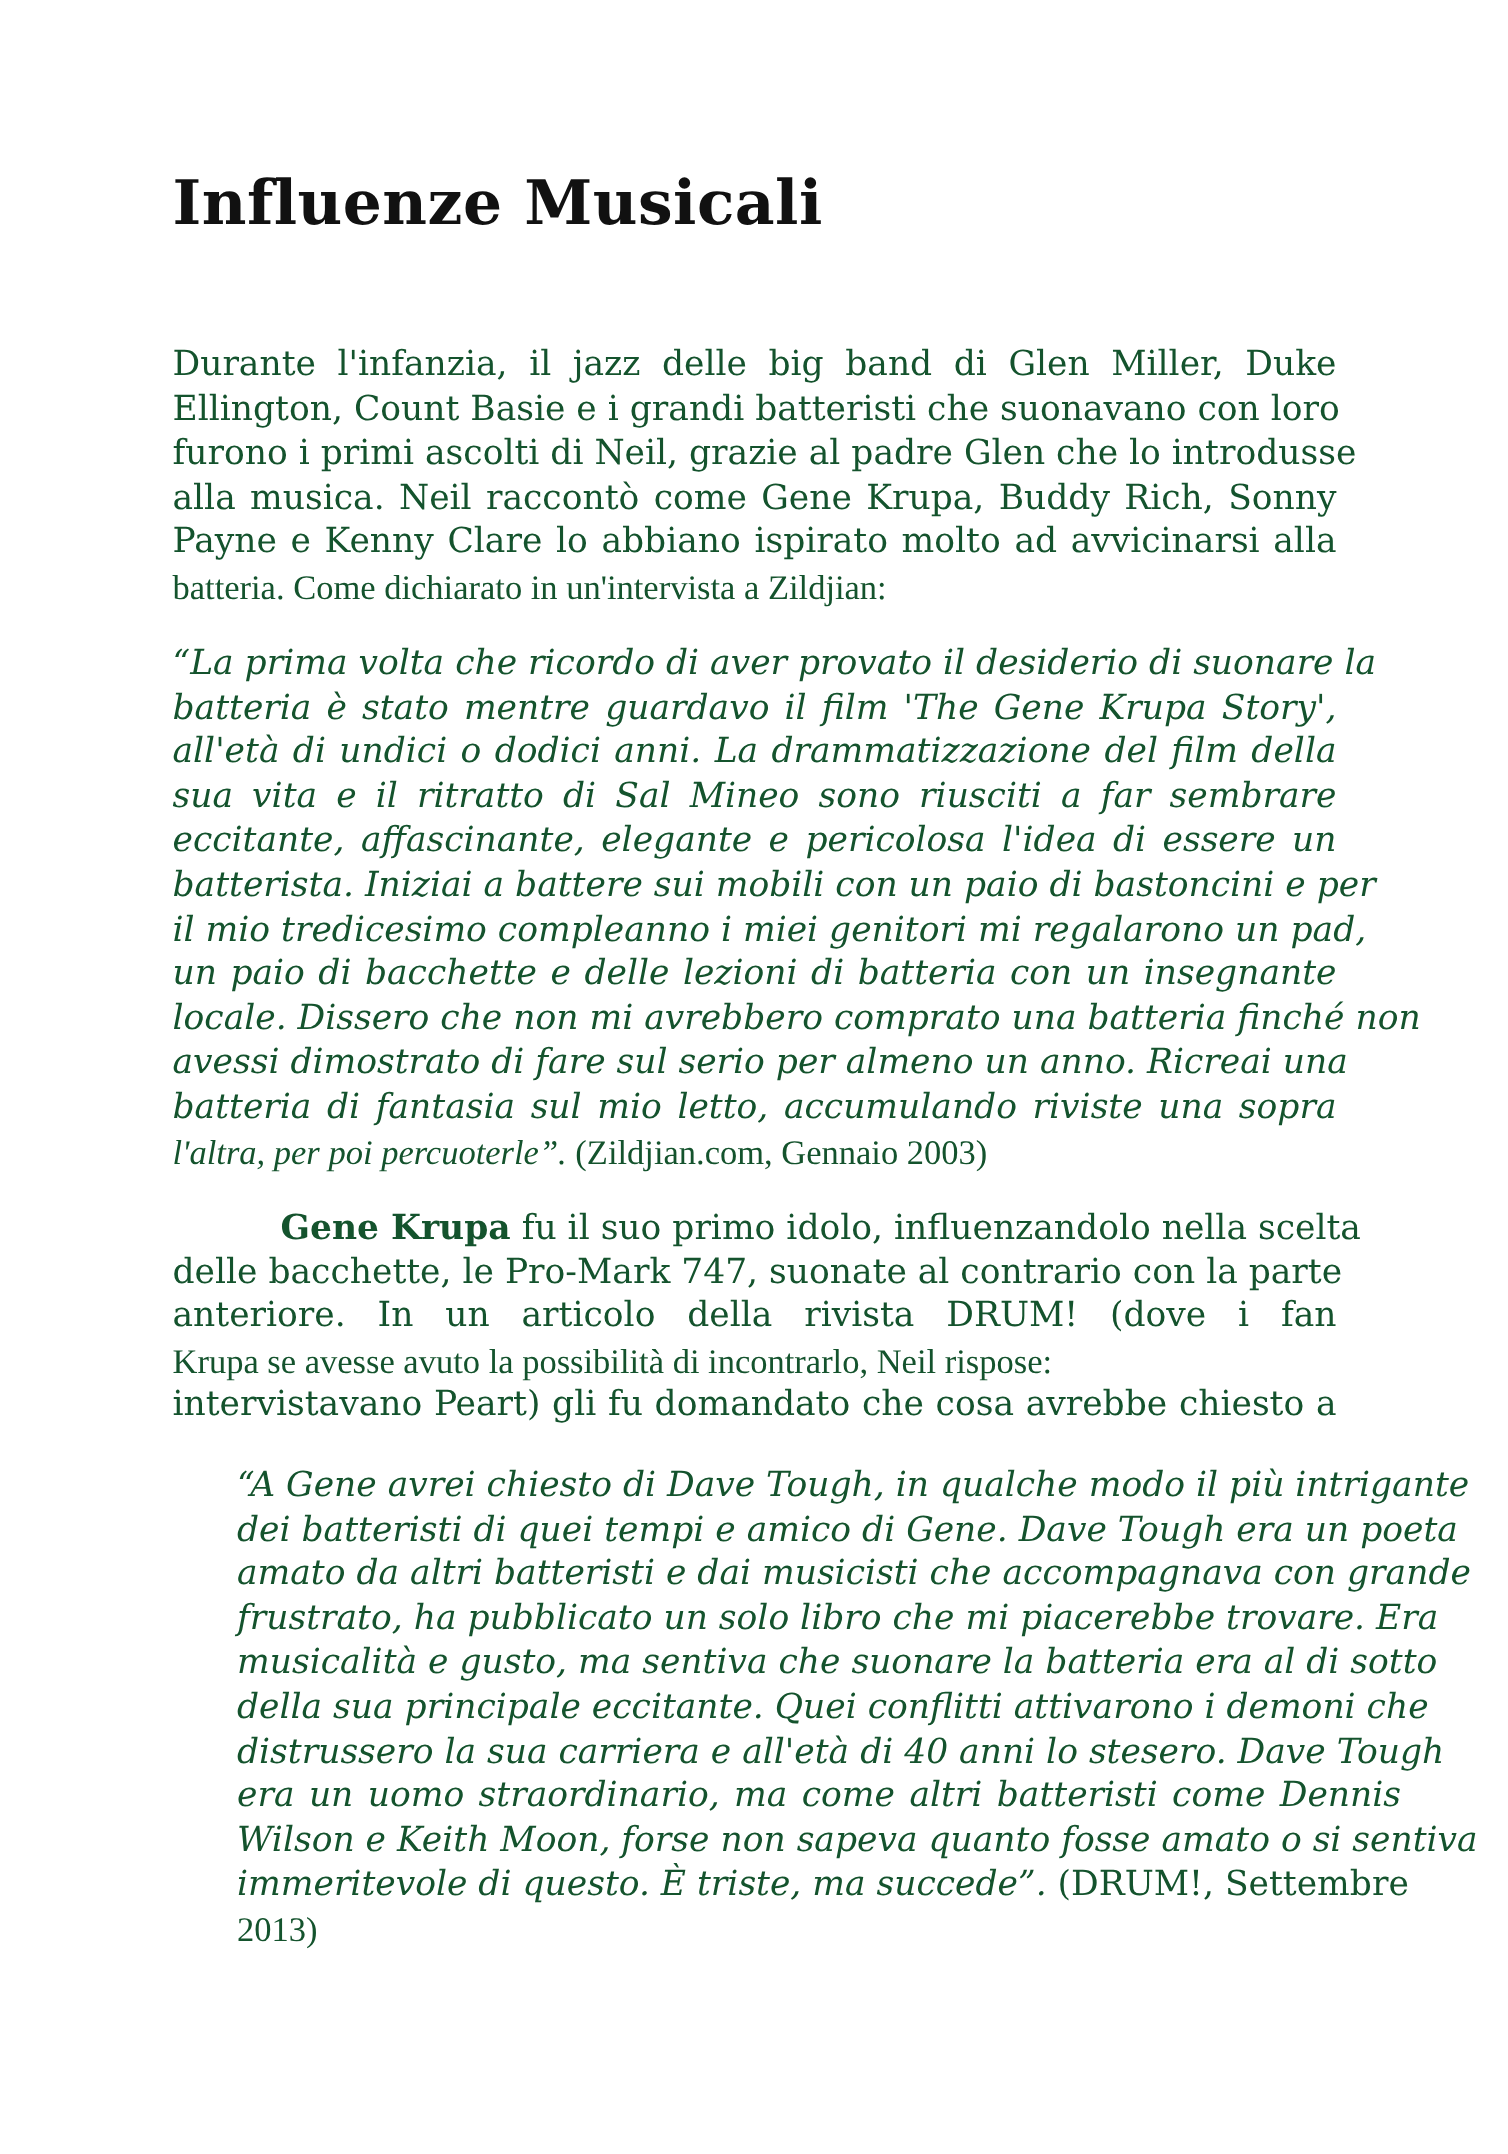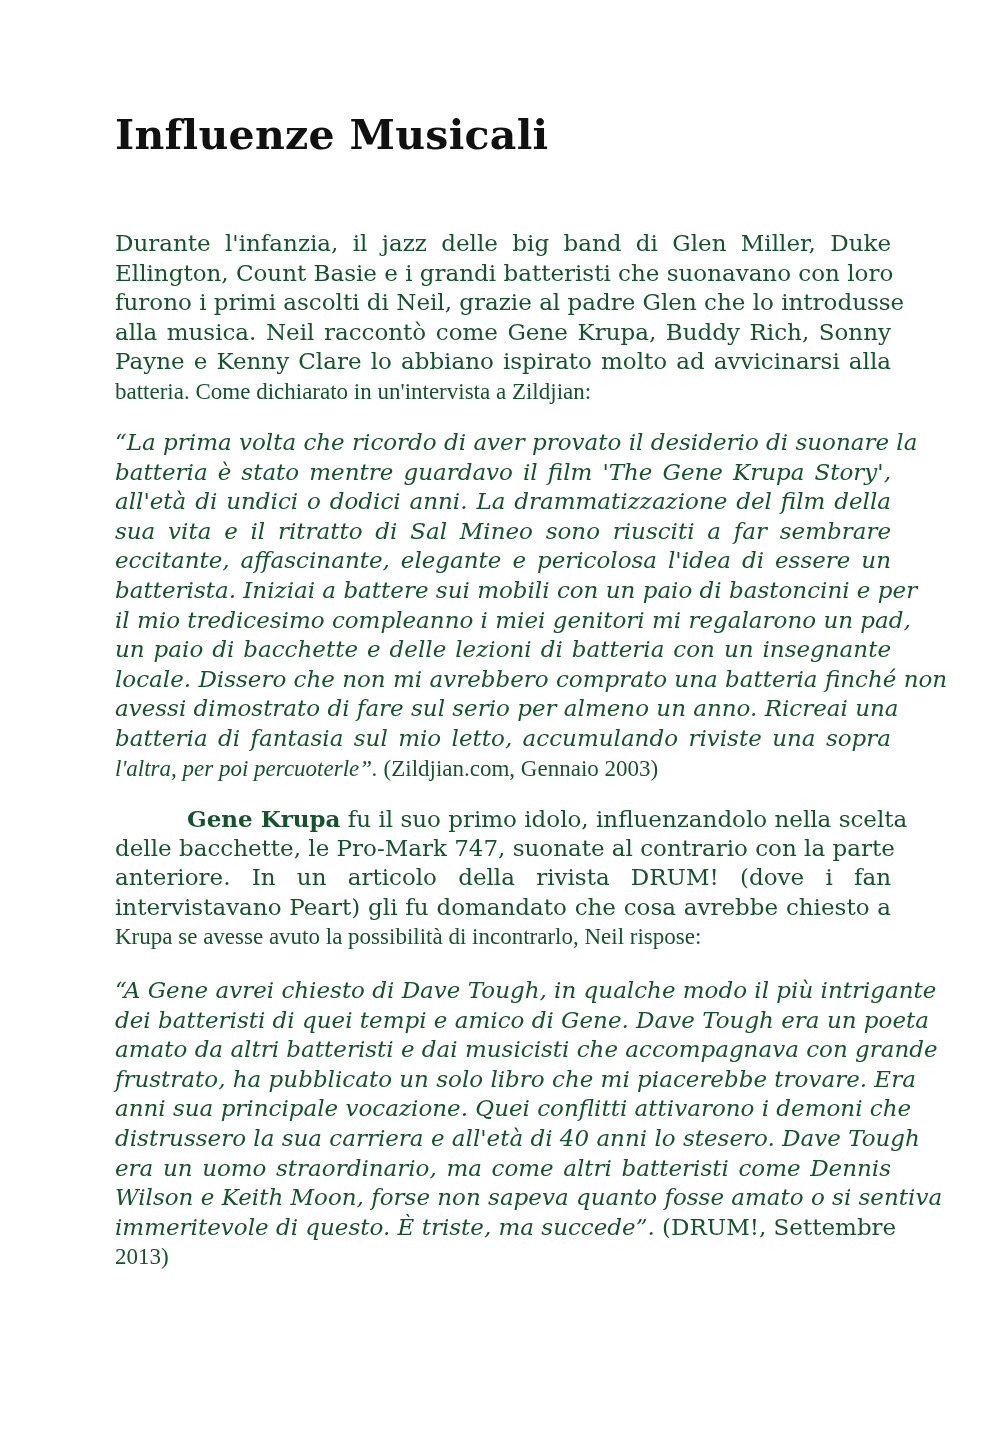--- a/index.html
+++ b/index.html
@@ -57,21 +57,21 @@
       text-align-last: left;
       font-family: Liberation Serif, serif;
     }
     .quote { font-style: italic; }
     .upright { font-style: normal; }
     .bold { font-weight: bold; }
     .indent-first { padding-left: 72px; }
     #p1 { top: 229px; }
     #q1 { top: 428px; }
     #p2 { top: 804px; }
-    #q2 { top: 976px; }
+    #q2 { top: 976px; margin-left: 43px; }
   </style>
 </head>
 <body>
 
 <div class="page">
 
   <h1 class="title">Influenze Musicali</h1>
 
   <div class="para" id="p1">
     <span class="line">Durante l'infanzia, il jazz delle big band di Glen Miller, Duke</span>
@@ -94,30 +94,31 @@
     <span class="line">locale. Dissero che non mi avrebbero comprato una batteria finché non</span>
     <span class="line">avessi dimostrato di fare sul serio per almeno un anno. Ricreai una</span>
     <span class="line">batteria di fantasia sul mio letto, accumulando riviste una sopra</span>
     <span class="line last"><span>l'altra, per poi percuoterle”.</span><span class="upright"> (Zildjian.com, Gennaio 2003)</span></span>
   </div>
 
   <div class="para" id="p2">
     <span class="line indent-first"><span class="bold">Gene Krupa</span><span> fu il suo primo idolo, influenzandolo nella scelta</span></span>
     <span class="line">delle bacchette, le Pro-Mark 747, suonate al contrario con la parte</span>
     <span class="line">anteriore. In un articolo della rivista DRUM! (dove i fan</span>
+    <span class="line last">Krupa se avesse avuto la possibilità di incontrarlo, Neil rispose:</span>
     <span class="line">intervistavano Peart) gli fu domandato che cosa avrebbe chiesto a</span>
-    <span class="line last">Krupa se avesse avuto la possibilità di incontrarlo, Neil rispose:</span>
   </div>
 
   <div class="para quote" id="q2">
     <span class="line">“A Gene avrei chiesto di Dave Tough, in qualche modo il più intrigante</span>
     <span class="line">dei batteristi di quei tempi e amico di Gene. Dave Tough era un poeta</span>
     <span class="line">amato da altri batteristi e dai musicisti che accompagnava con grande</span>
     <span class="line">frustrato, ha pubblicato un solo libro che mi piacerebbe trovare. Era</span>
-    <span class="line">anni sua principale vocazione. Quei conflitti attivarono i demoni che</span>
+    <span class="line">musicalità e gusto, ma sentiva che suonare la batteria era al di sotto</span>
+    <span class="line">della sua principale eccitante. Quei conflitti attivarono i demoni che</span>
     <span class="line">distrussero la sua carriera e all'età di 40 anni lo stesero. Dave Tough</span>
     <span class="line">era un uomo straordinario, ma come altri batteristi come Dennis</span>
     <span class="line">Wilson e Keith Moon, forse non sapeva quanto fosse amato o si sentiva</span>
     <span class="line"><span>immeritevole di questo. È triste, ma succede”.</span><span class="upright"> (DRUM!, Settembre</span></span>
     <span class="line last upright">2013)</span>
   </div>
 
 </div>
 
 </body></html>

